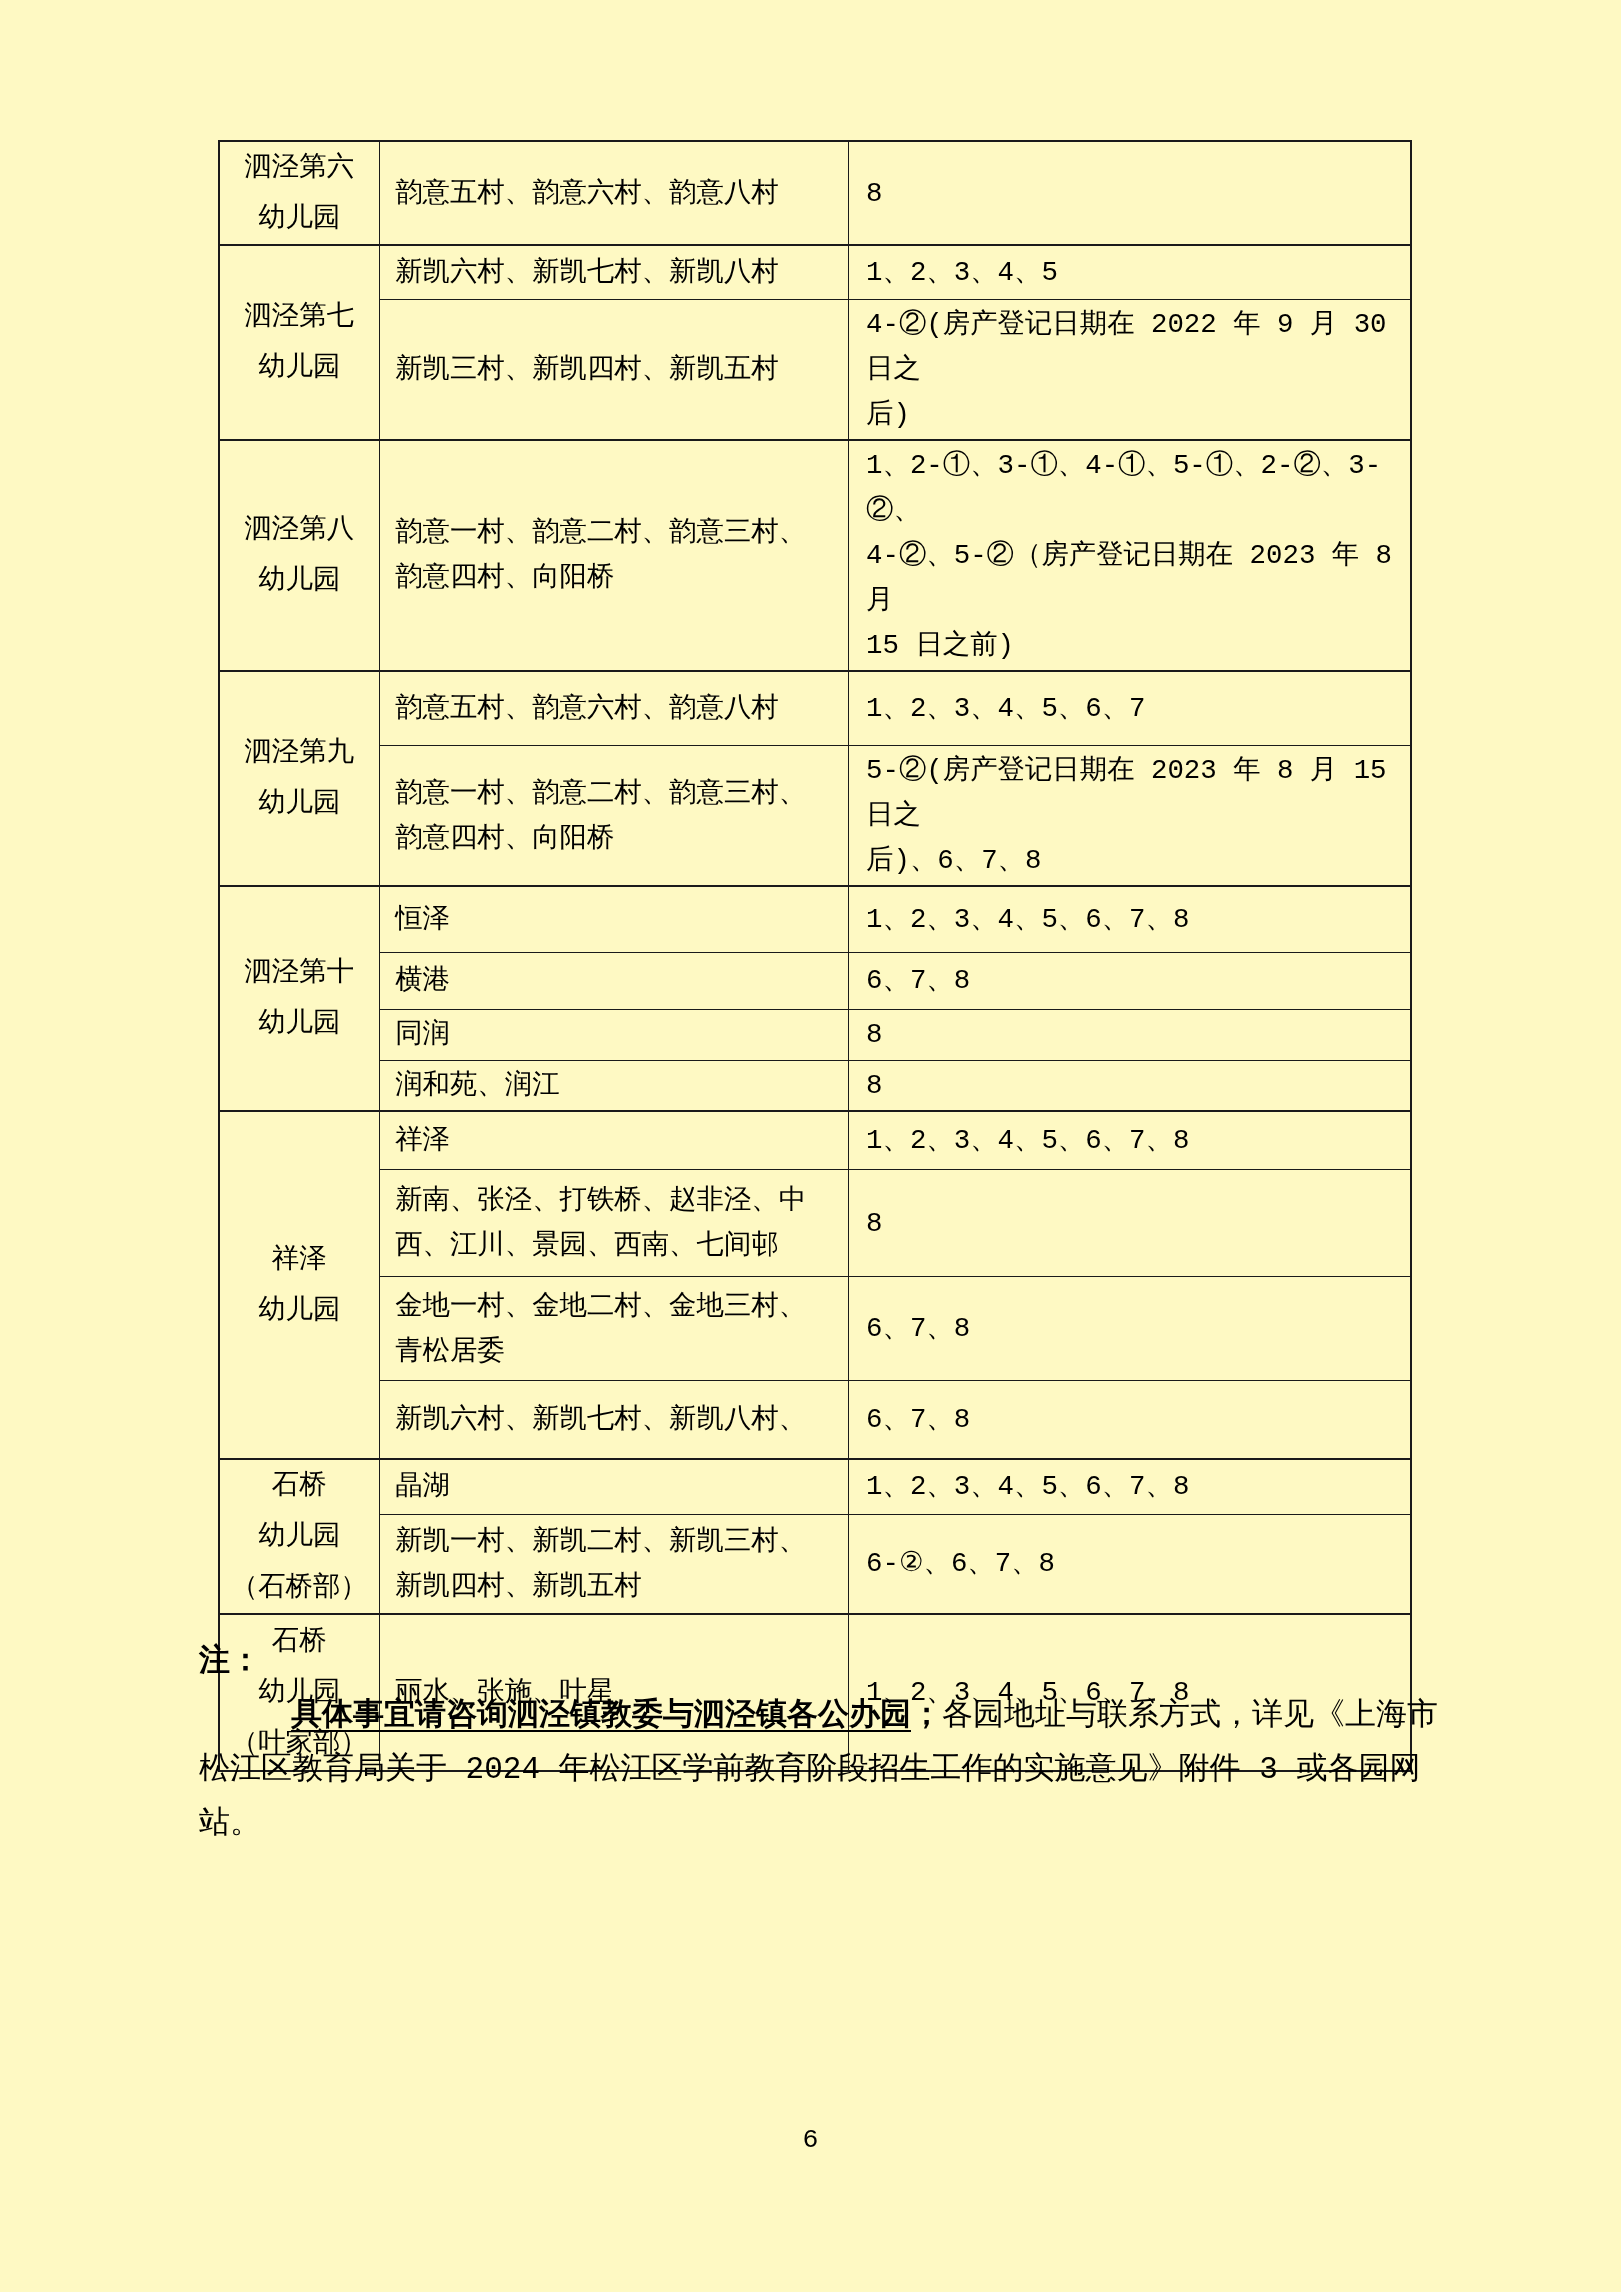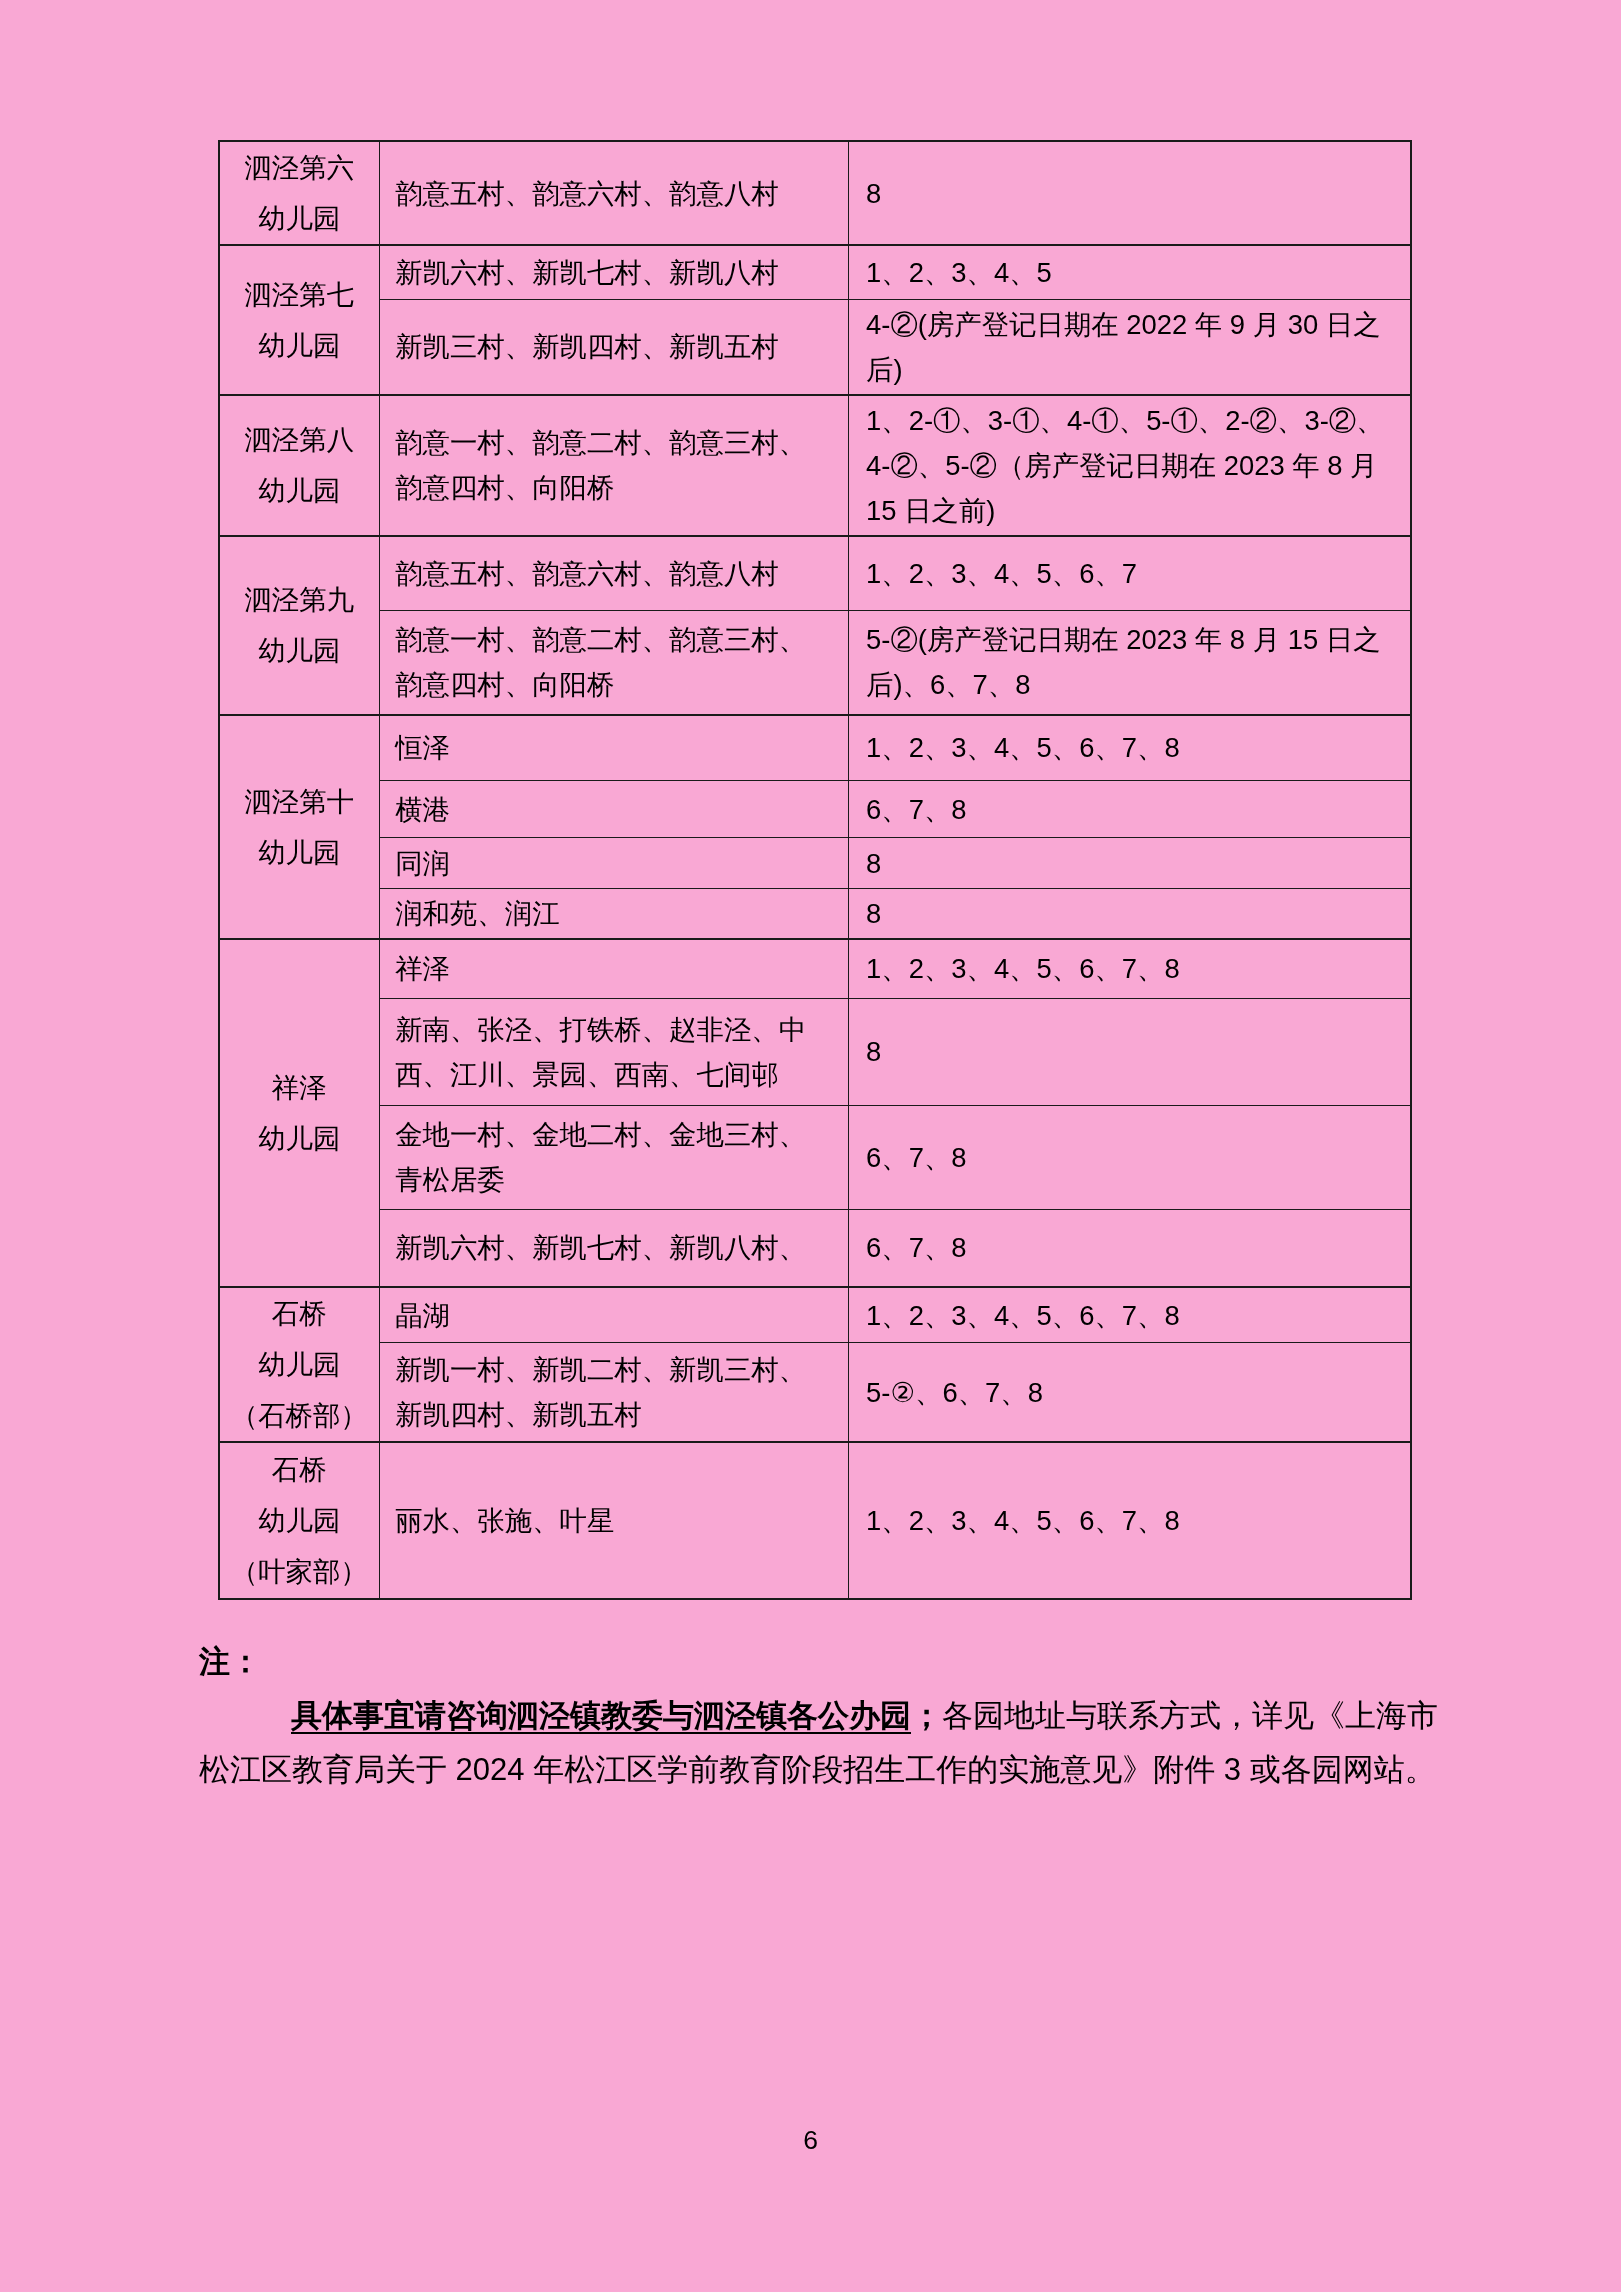--- a/index.html
+++ b/index.html
@@ -1,20 +1,20 @@
 <!DOCTYPE html>
 <html><head>
 <meta charset="utf-8">
 <style>
   html,body{margin:0;padding:0;background:#888;}
   .page{
     position:relative;
     width:1621px;height:2293px;
-    background:#f9a8d4;
-    font-family:Liberation Sans, sans-serif;
+    background:#fef9c3;
+    font-family:Liberation Mono, monospace;
     color:#000;
     overflow:hidden;
   }
   table.enroll{
     position:absolute;
     left:218px;top:140px;
     width:1191px;
     border-collapse:collapse;
     table-layout:fixed;
     border:2px solid #1a1a1a;
@@ -159,21 +159,21 @@
       <tr class="sec" style="height:54px">
         <td class="school" rowspan="2">石桥
 幼儿园
 （石桥部）</td>
         <td class="areas">晶湖</td>
         <td class="cats">1、2、3、4、5、6、7、8</td>
       </tr>
       <tr style="height:93px">
         <td class="areas">新凯一村、新凯二村、新凯三村、
 新凯四村、新凯五村</td>
-        <td class="cats">5-②、6、7、8</td>
+        <td class="cats">6-②、6、7、8</td>
       </tr>
       <tr class="sec" style="height:157px">
         <td class="school">石桥
 幼儿园
 （叶家部）</td>
         <td class="areas">丽水、张施、叶星</td>
         <td class="cats">1、2、3、4、5、6、7、8</td>
       </tr>
     </tbody>
   </table>

